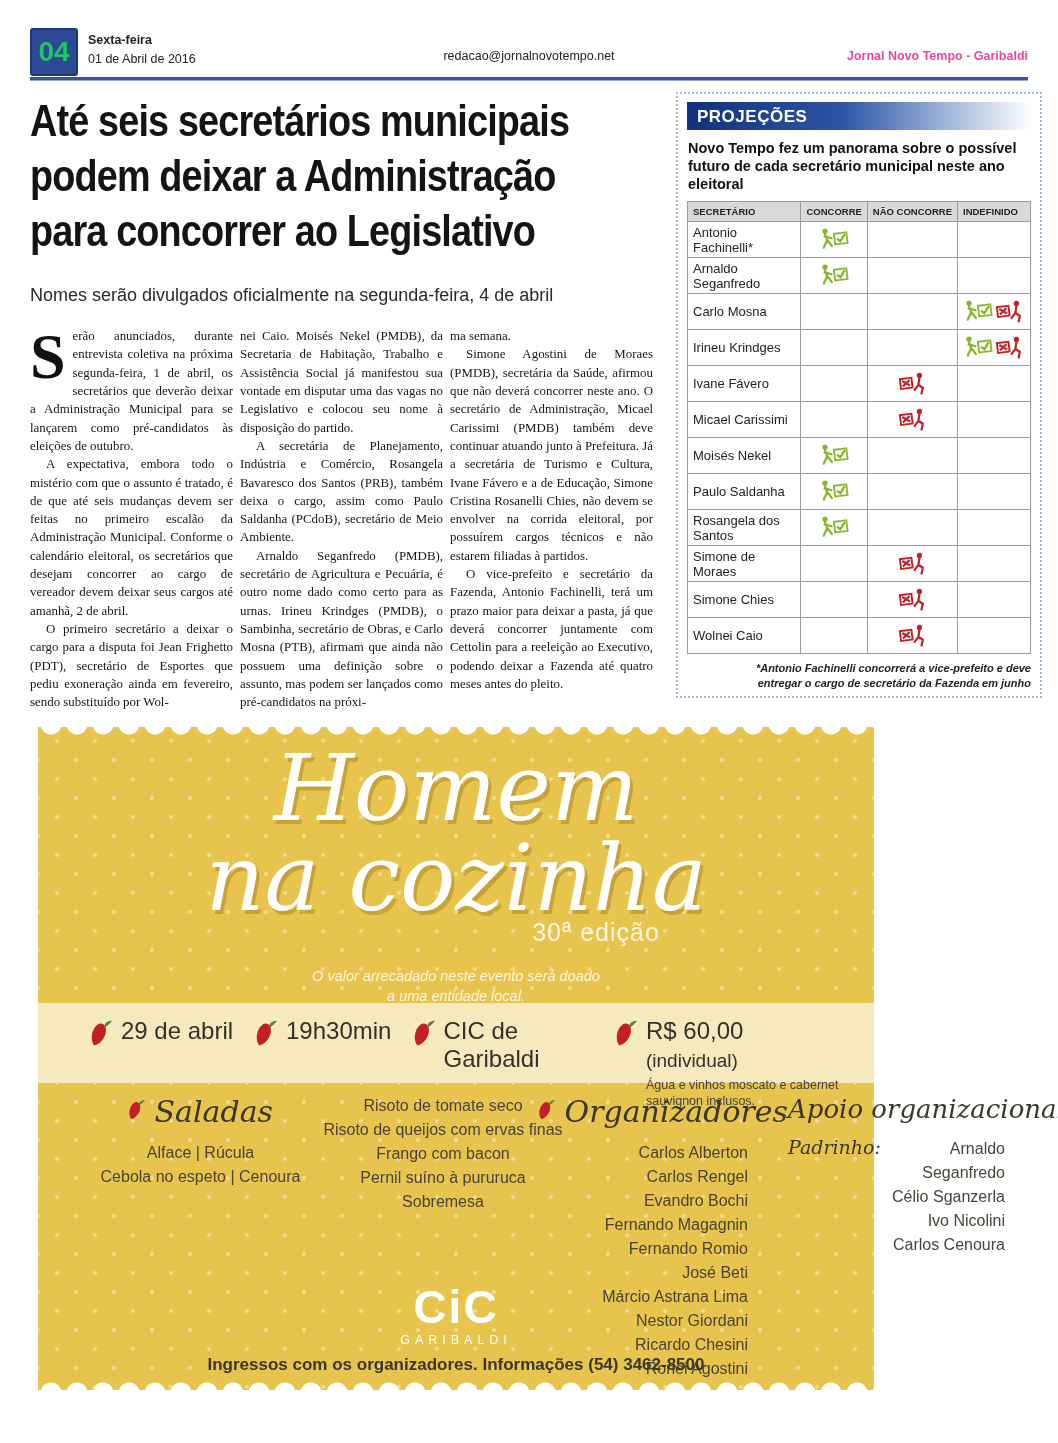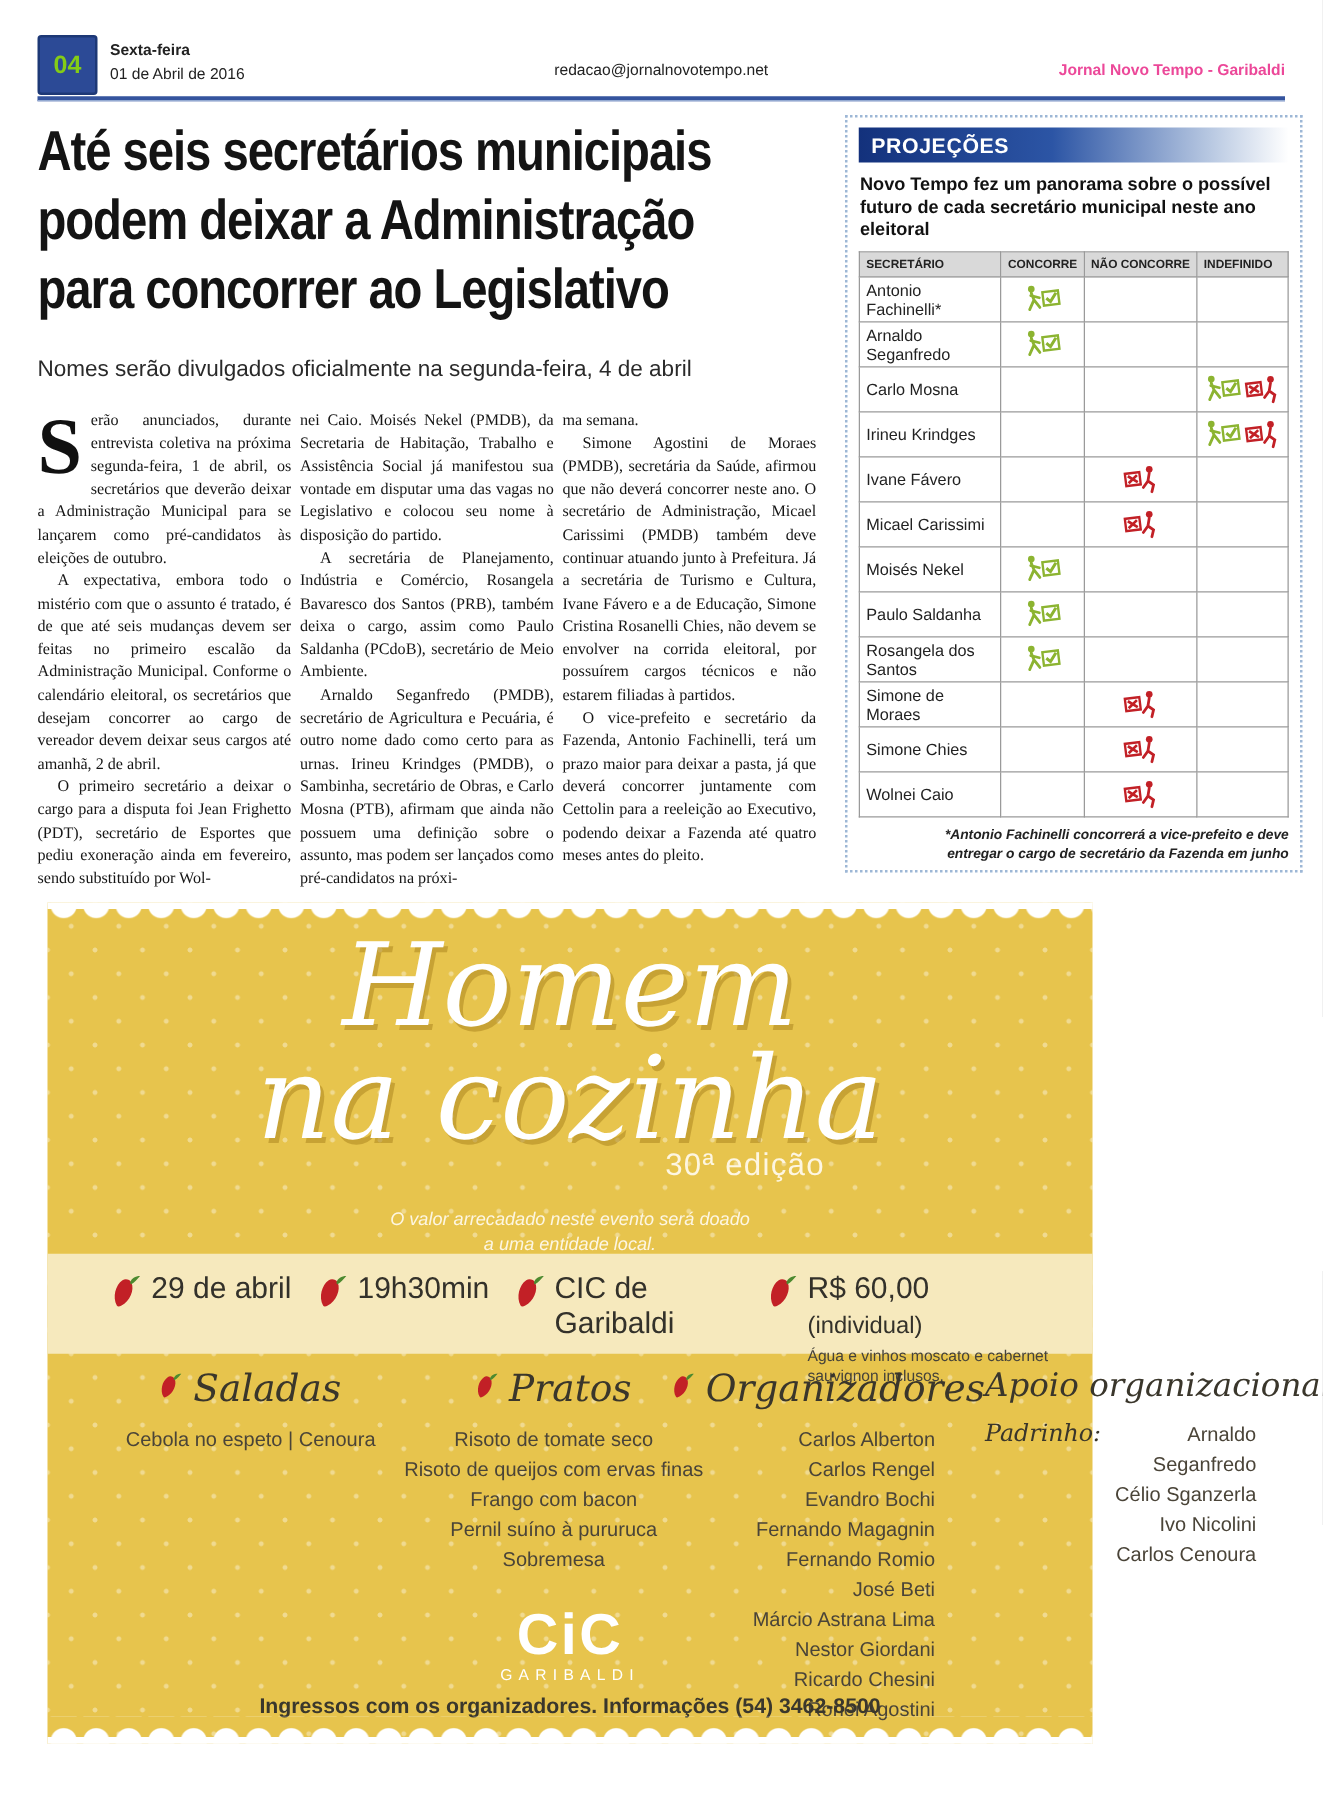--- a/index.html
+++ b/index.html
@@ -3,21 +3,21 @@
 <meta charset="utf-8">
 <style>
   * { margin:0; padding:0; box-sizing:border-box; }
   html,body { background:#e8e8e8; }
   #page {
     position:relative; width:1058px; height:1443px; background:#ffffff;
     font-family:"Liberation Sans", sans-serif; overflow:hidden; margin:0 auto;
   }
   
   .hdr-num { position:absolute; left:30px; top:28px; width:48px; height:48px;
-    background:#2c4a96; color:#84cc16; font-weight:bold; font-size:20px;
+    background:#2c4a96; color:#22c55e; font-weight:bold; font-size:28px;
     display:flex; align-items:center; justify-content:center; border-radius:3px;
     border:2px solid #1d3876; }
   .hdr-day  { position:absolute; left:88px; top:33px; font-size:12.5px; font-weight:bold; color:#222; }
   .hdr-date { position:absolute; left:88px; top:52px; font-size:12.5px; color:#222; }
   .hdr-email { position:absolute; left:0; right:0; top:49px; text-align:center; font-size:12.5px; color:#222; }
   .hdr-brand { position:absolute; right:30px; top:49px; font-size:12.5px; font-weight:600; color:#ec4899; }
   .hdr-rule { position:absolute; left:30px; right:30px; top:77px; height:4px;
     background:#35549e; border-bottom:1px solid #93a9d1; }
 
   
@@ -333,31 +333,26 @@
     </div>
 
     <div class="menu-block mb-saladas">
       <div class="menu-header">
         <svg class="chili small" viewBox="0 0 24 34">
             <use href="#ic-chili"></use>
           </svg>
         <span>Saladas</span>
       </div>
       <div>
+          <div class="menu-item">Alface | Rúcula</div>
           <div class="menu-item">Cebola no espeto | Cenoura</div>
         </div>
     </div>
 
     <div class="menu-block mb-pratos">
-      <div class="menu-header">
-        <svg class="chili small" viewBox="0 0 24 34">
-            <use href="#ic-chili"></use>
-          </svg>
-        <span>Pratos</span>
-      </div>
       <div>
           <div class="menu-item">Risoto de tomate seco</div>
           <div class="menu-item">Risoto de queijos com ervas finas</div>
           <div class="menu-item">Frango com bacon</div>
           <div class="menu-item">Pernil suíno à pururuca</div>
           <div class="menu-item">Sobremesa</div>
         </div>
     </div>
 
     <div class="menu-block mb-orgs">

